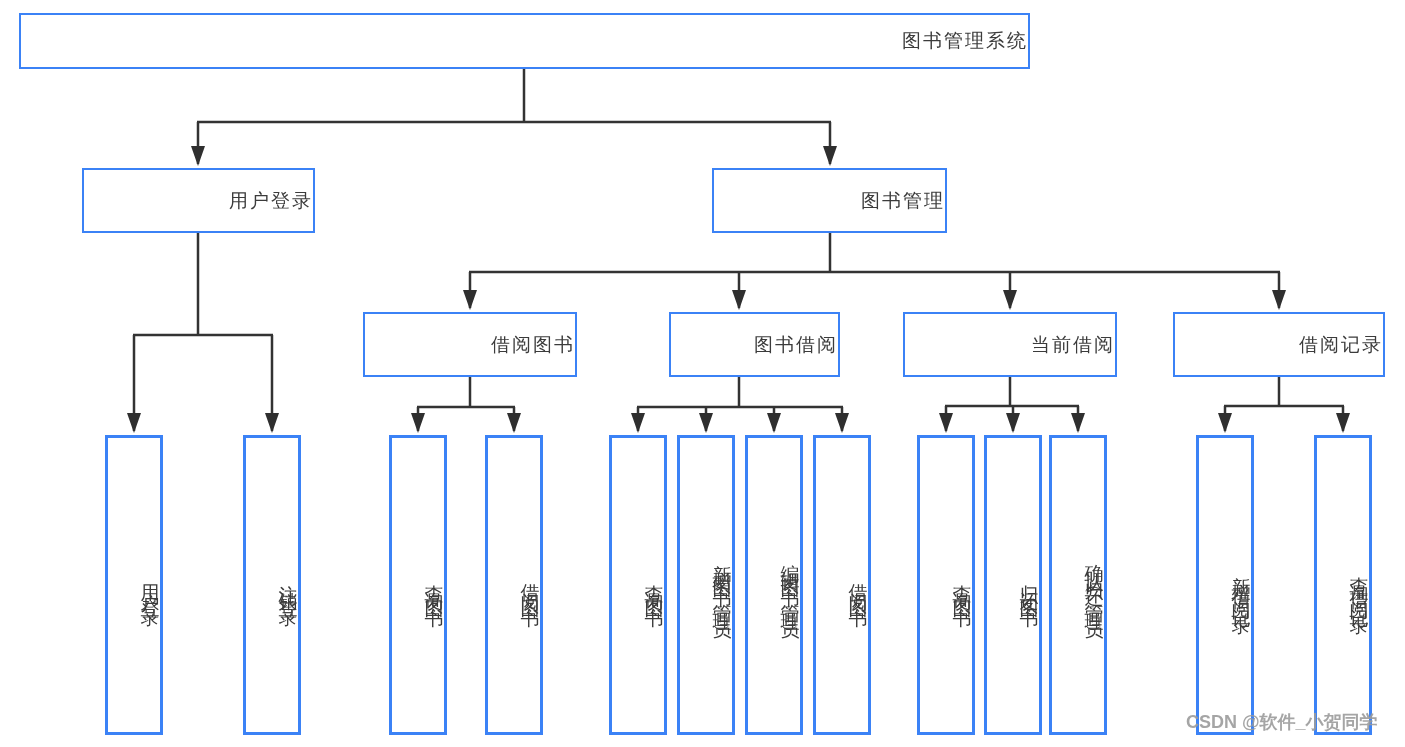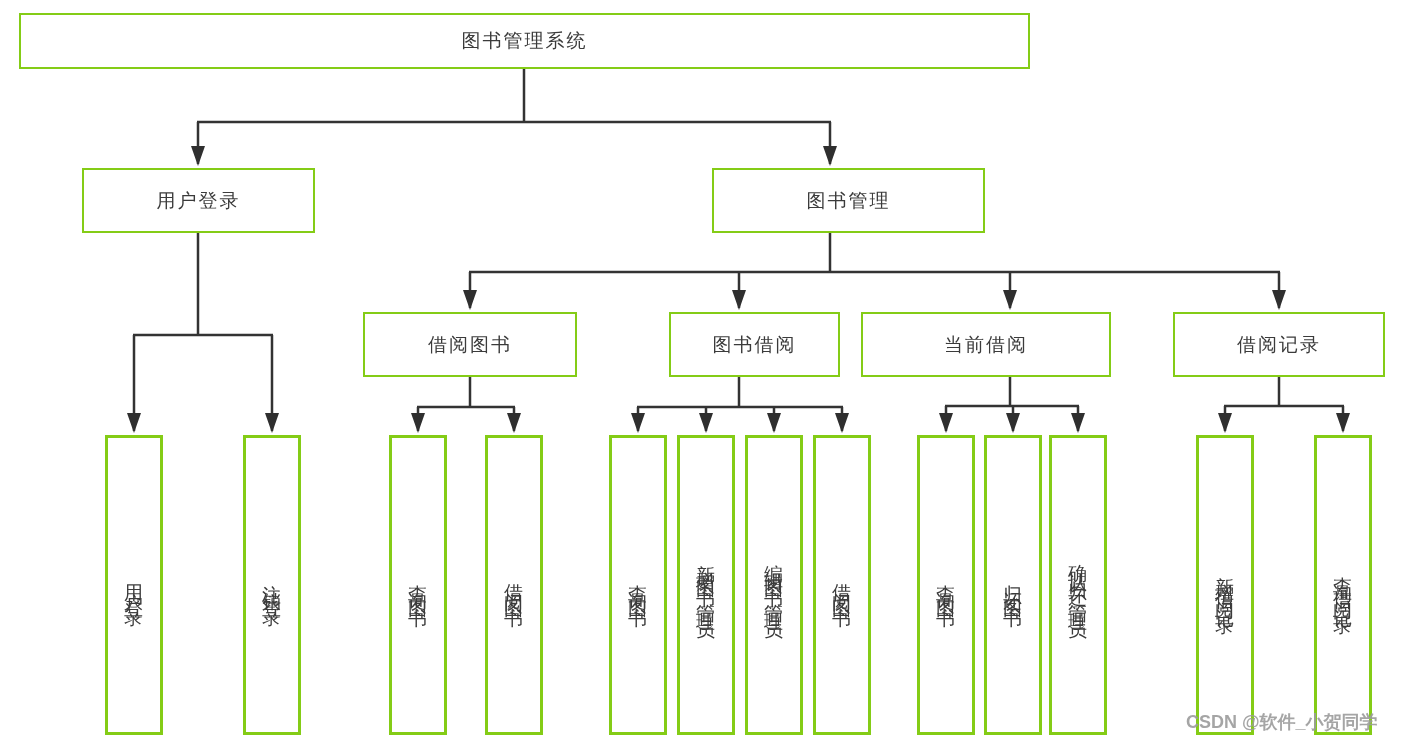--- a/index.html
+++ b/index.html
@@ -13,25 +13,25 @@
   }
   #wires {
     position: absolute;
     left: 0; top: 0;
     width: 1405px; height: 747px;
     pointer-events: none;
   }
   .node {
     position: absolute;
     background: #ffffff;
-    border: 2px solid #84cc16;
+    border: 2px solid #3b82f6;
     box-sizing: border-box;
     display: flex;
     align-items: center;
-    justify-content: center;
+    justify-content: flex-end;
     color: #3b3b3b;
   }
   .hbox .label {
     font-size: 19px;
     letter-spacing: 2px;
     white-space: nowrap;
     color: #3b3b3b;
   }
   .leaf {
     width: 58px;
@@ -114,31 +114,31 @@
     </g>
   </svg>
 
   <div class="node hbox" style="left:19px; top:13px; width:1011px; height:56px">
     <span class="label">图书管理系统</span>
   </div>
 
   <div class="node hbox" style="left:82px; top:168px; width:233px; height:65px">
     <span class="label">用户登录</span>
   </div>
-  <div class="node hbox" style="left:712px; top:168px; width:273px; height:65px">
+  <div class="node hbox" style="left:712px; top:168px; width:235px; height:65px">
     <span class="label">图书管理</span>
   </div>
 
   <div class="node hbox" style="left:363px; top:312px; width:214px; height:65px">
     <span class="label">借阅图书</span>
   </div>
   <div class="node hbox" style="left:669px; top:312px; width:171px; height:65px">
     <span class="label">图书借阅</span>
   </div>
-  <div class="node hbox" style="left:861px; top:312px; width:250px; height:65px">
+  <div class="node hbox" style="left:903px; top:312px; width:214px; height:65px">
     <span class="label">当前借阅</span>
   </div>
   <div class="node hbox" style="left:1173px; top:312px; width:212px; height:65px">
     <span class="label">借阅记录</span>
   </div>
 
   <div class="node leaf" style="left:105px; top:435px">
     <span class="vlabel">用户登录</span>
   </div>
   <div class="node leaf" style="left:243px; top:435px">

